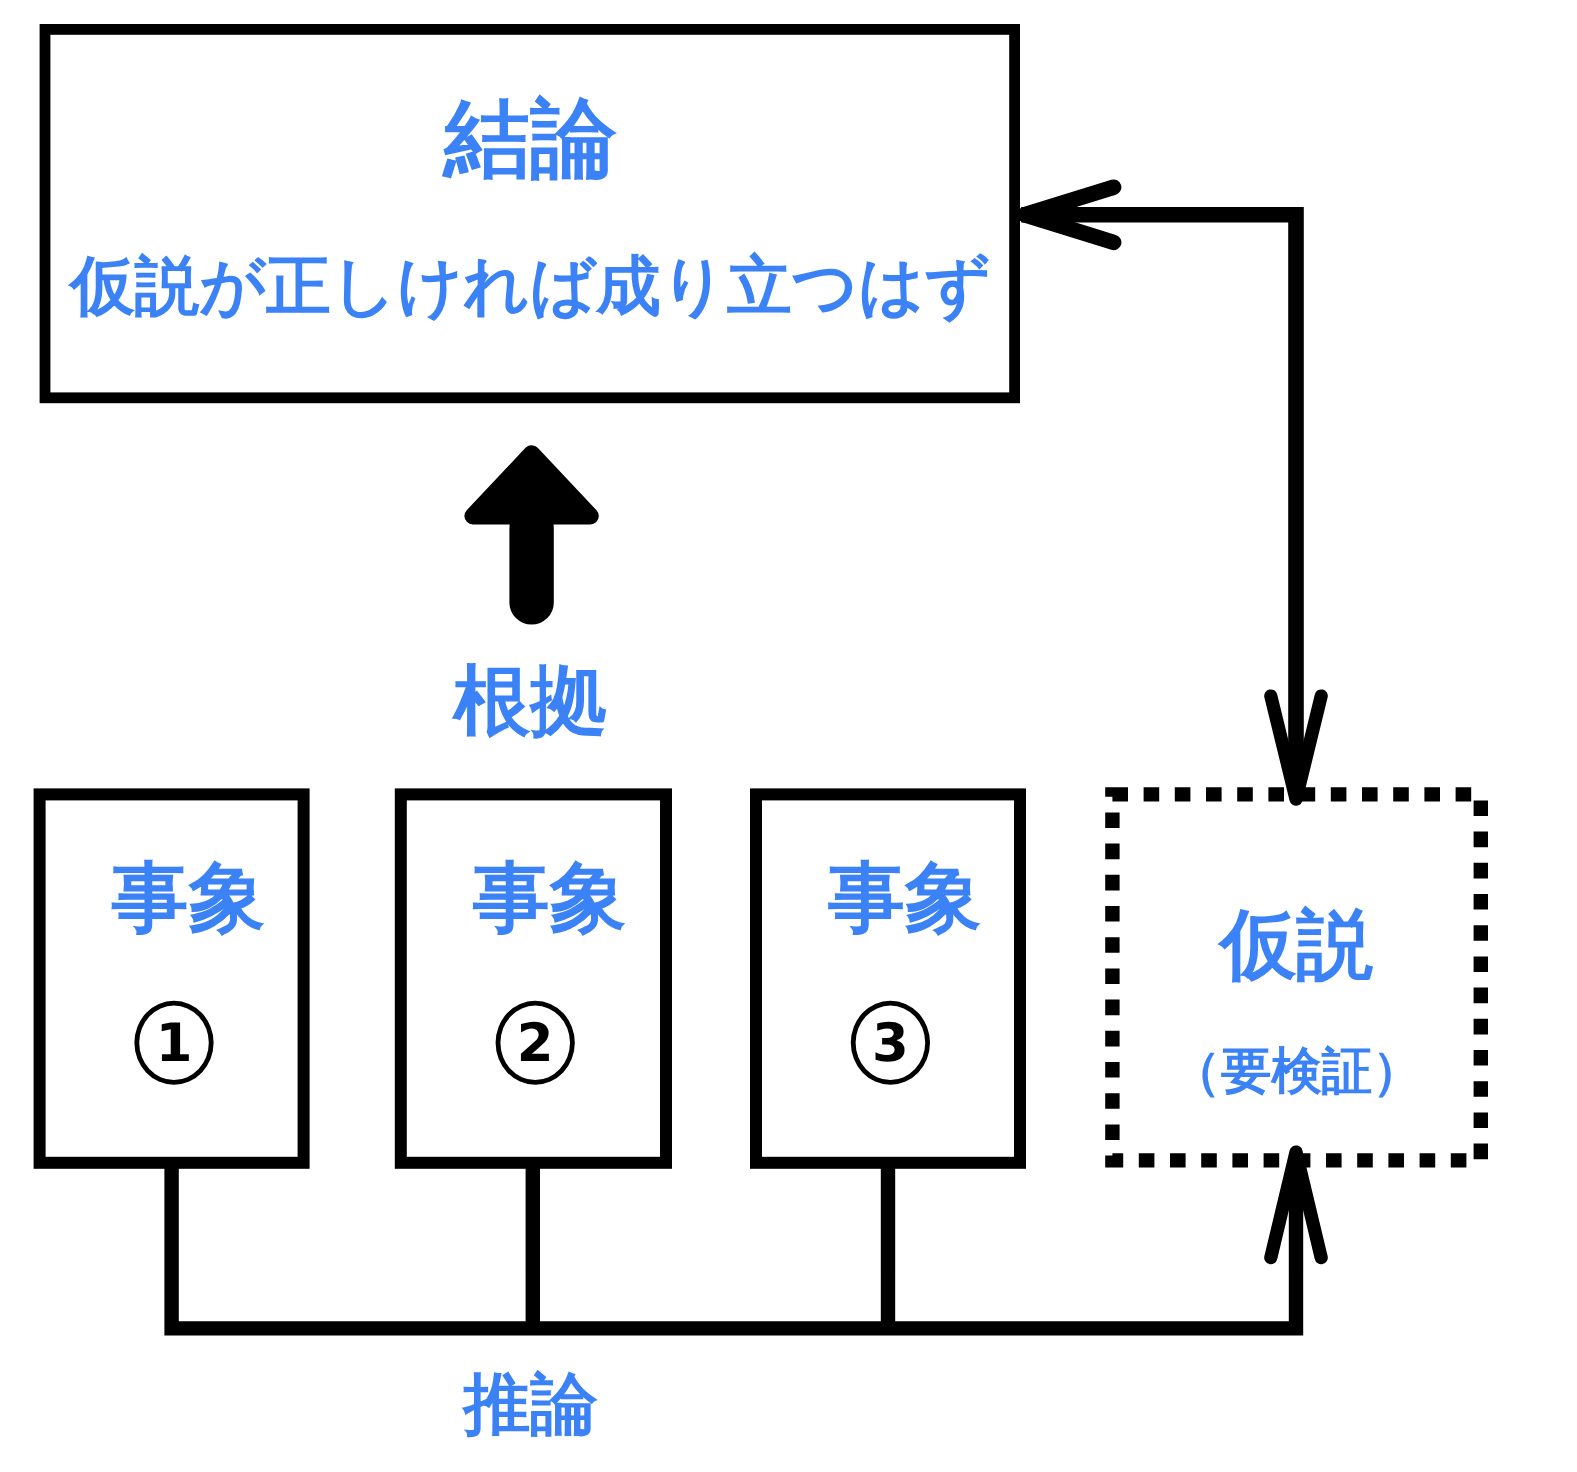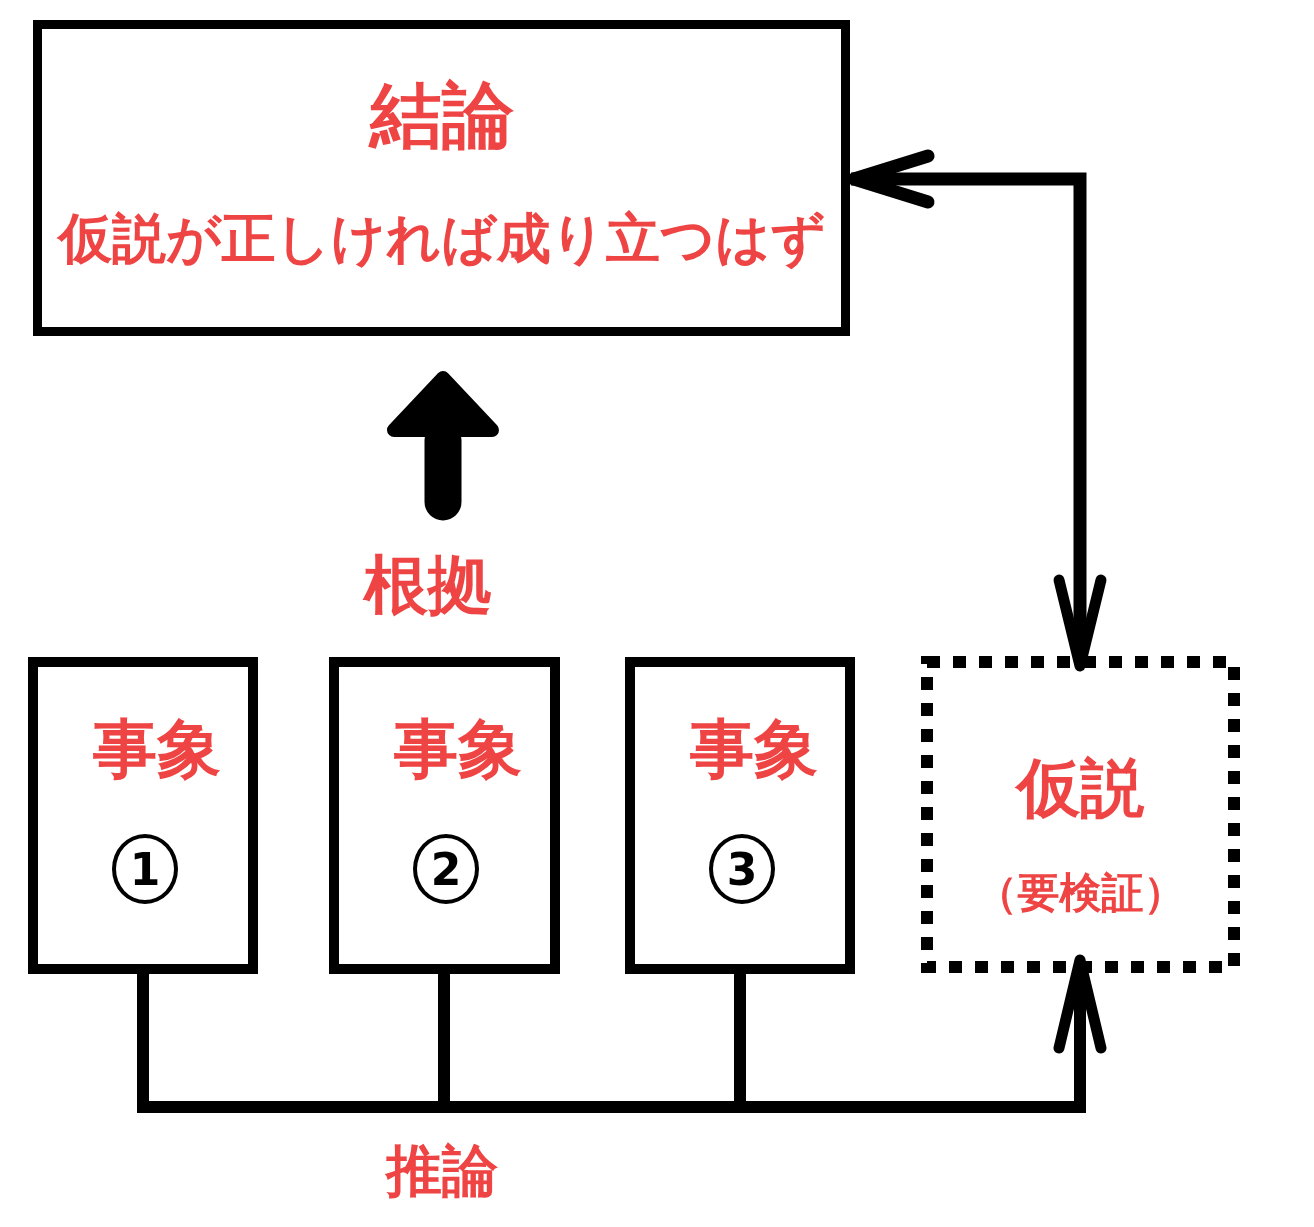--- a/index.html
+++ b/index.html
@@ -22,25 +22,25 @@
     top: 0;
     width: 100%;
     height: 100%;
   }
   .label {
     position: absolute;
     text-align: center;
     line-height: 1.05;
     font-weight: 600;
     white-space: nowrap;
-    color: #ef4444;
+    color: #3b82f6;
   }
   .conclusion-title   { left: 34px;  top: 78px;   width: 816px; font-size: 72px; }
   .conclusion-subtitle{ left: 34px;  top: 211px;  width: 816px; font-size: 54px; }
-  .grounds-label      { left: 228px; top: 552px;  width: 400px; font-size: 64px; text-align: center; }
+  .grounds-label      { left: 242px; top: 552px;  width: 400px; font-size: 64px; text-align: center; }
   .inference-label    { left: 242px; top: 1142px; width: 400px; font-size: 56px; }
   .event-label  { top: 716px; width: 258px; font-size: 64px; }
   .event-label.e1 { left: 28px; }
   .event-label.e2 { left: 329px; }
   .event-label.e3 { left: 625px; }
   .hypothesis-title { left: 921px; top: 719px; width: 319px; font-size: 64px; margin-top: 36px; }
   .hypothesis-note  { left: 921px; top: 838px; width: 319px; font-size: 42px; margin-top: 33px; }
   .num-circle {
     position: absolute;
     top: 834px;

